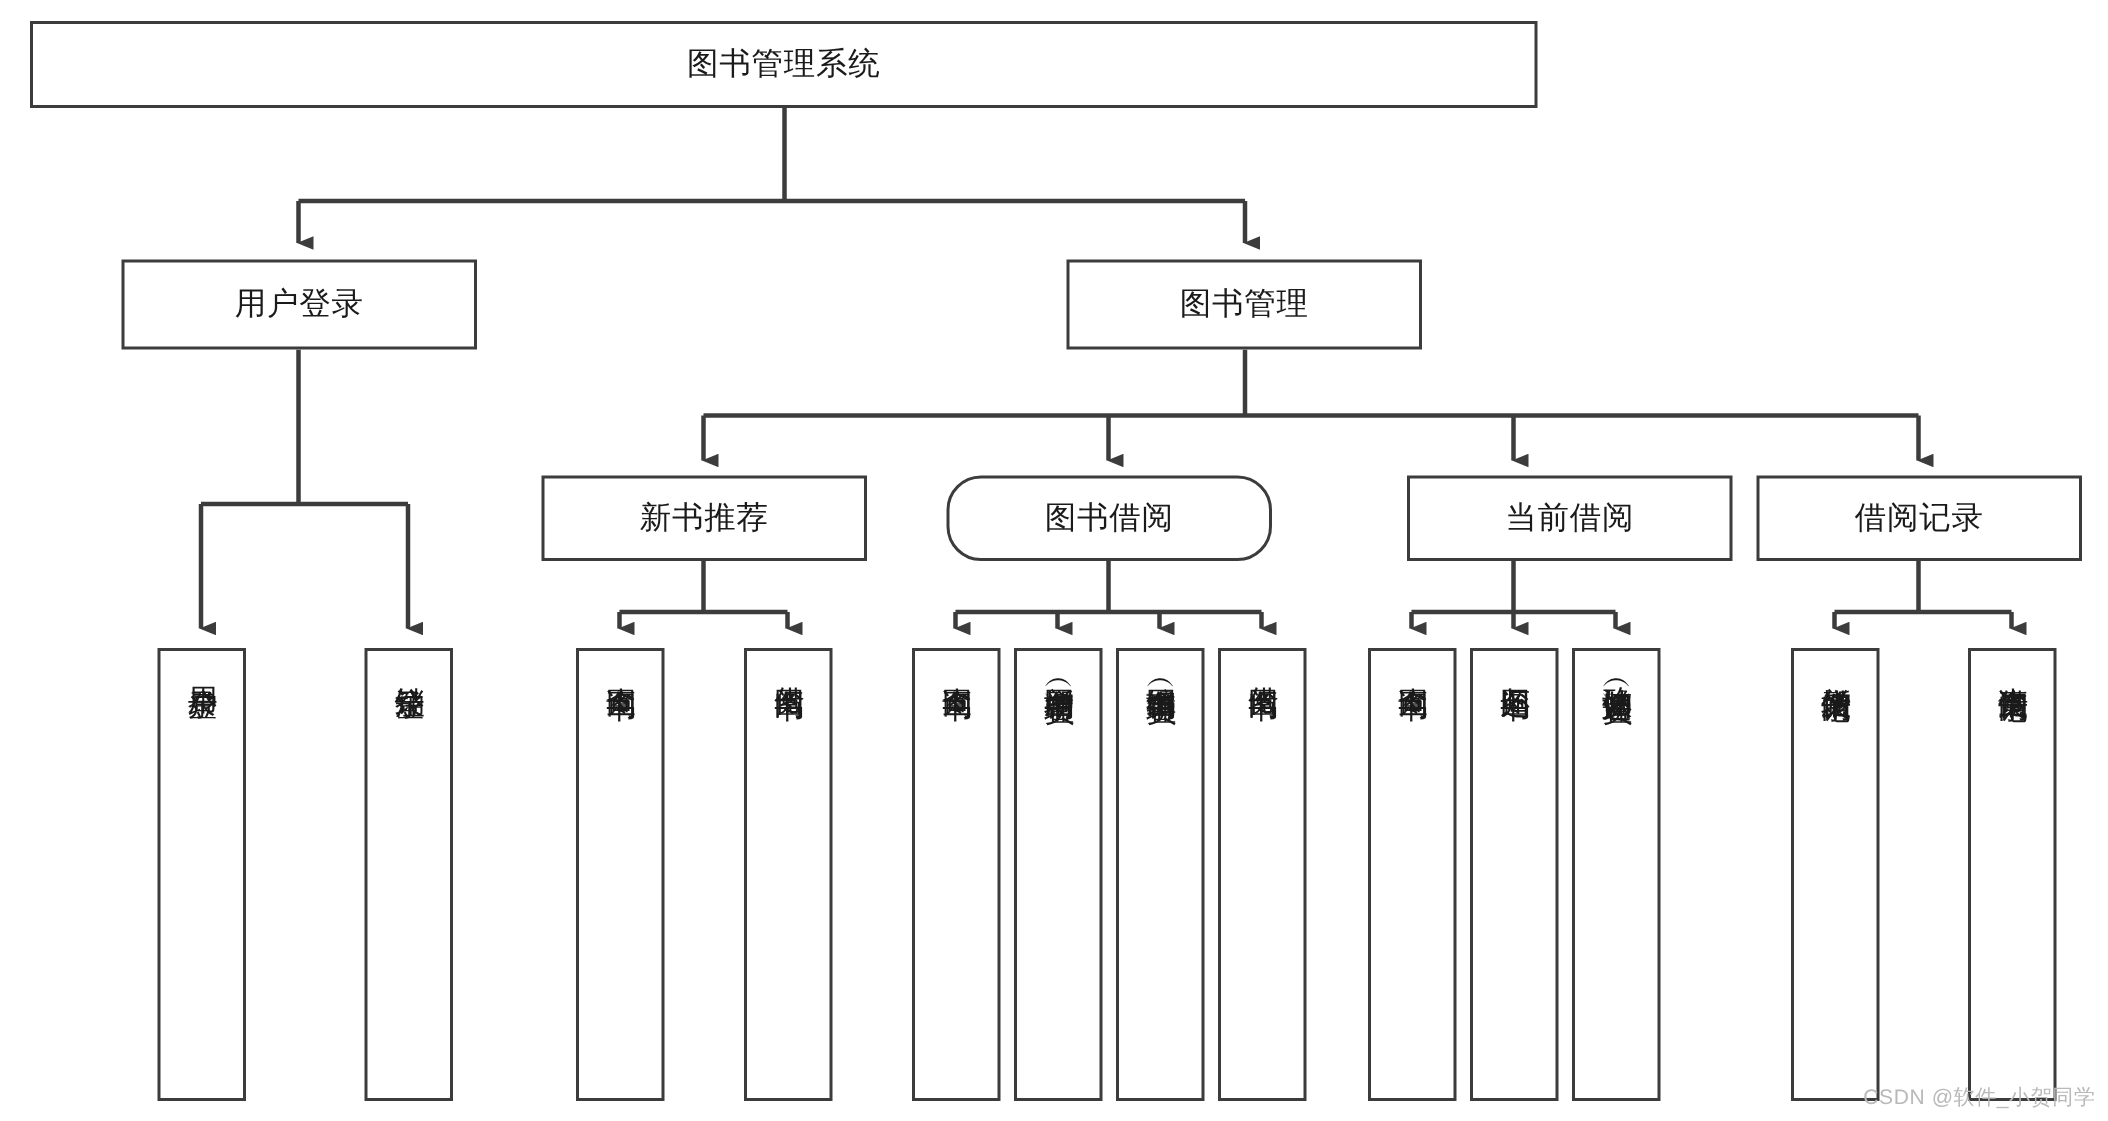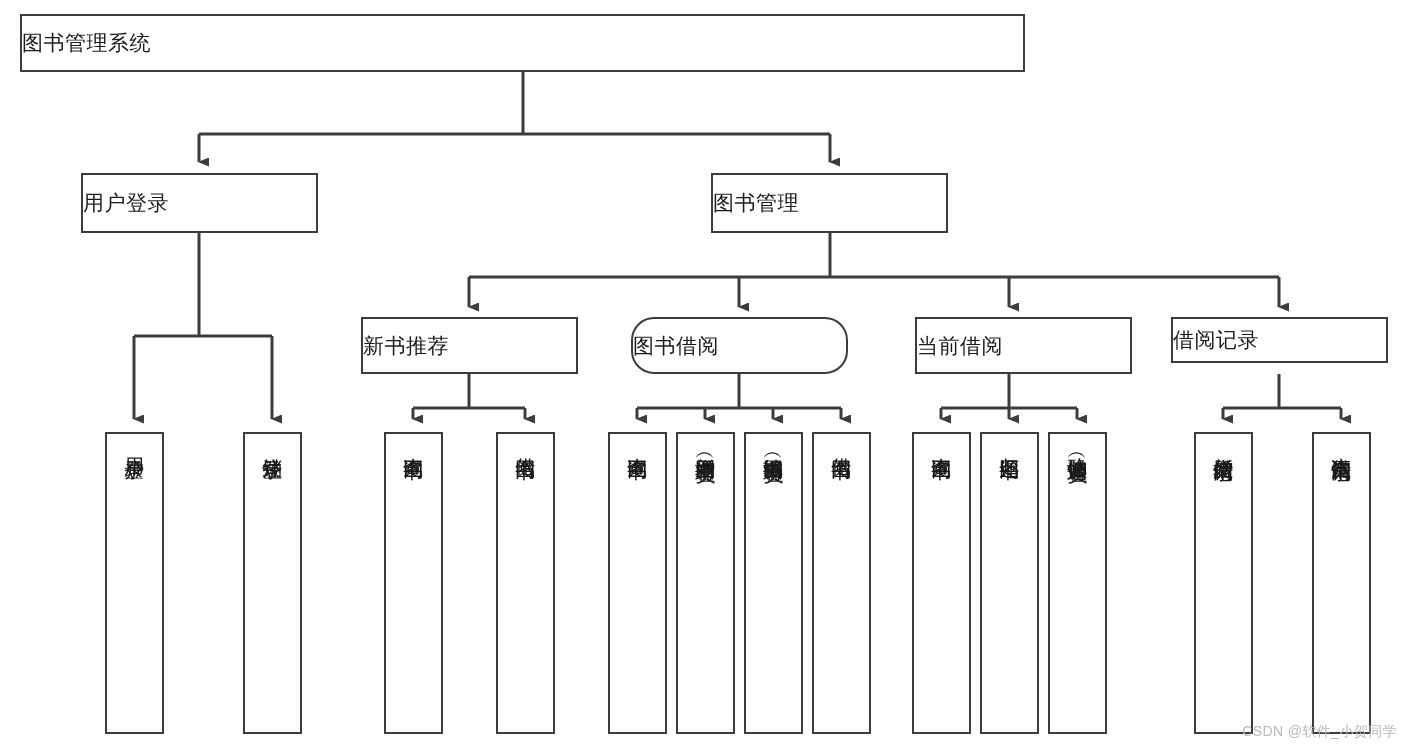--- a/index.html
+++ b/index.html
@@ -26,21 +26,21 @@
     height: 747px;
     pointer-events: none;
   }
   .node {
     position: absolute;
     box-sizing: border-box;
     border: 2px solid #3c3c3c;
     background: #ffffff;
     display: flex;
     align-items: center;
-    justify-content: flex-start;
+    justify-content: center;
     color: #1a1a1a;
   }
   .node .label {
     font-size: 21px;
     letter-spacing: 0.5px;
     line-height: 1.1;
     white-space: nowrap;
   }
   .node.leaf {
     align-items: flex-start;
@@ -131,24 +131,24 @@
   <div class="node" style="left:711px; top:173px; width:237px; height:60px;">
     <span class="label">图书管理</span>
   </div>
 
   <div class="node" style="left:361px; top:317px; width:217px; height:57px;">
     <span class="label">新书推荐</span>
   </div>
   <div class="node" style="left:631px; top:317px; width:217px; height:57px;border-radius:23px;">
     <span class="label">图书借阅</span>
   </div>
-  <div class="node" style="left:915px; top:317px; width:217px; height:57px;">
+  <div class="node" style="left:938px; top:317px; width:217px; height:57px;">
     <span class="label">当前借阅</span>
   </div>
-  <div class="node" style="left:1171px; top:317px; width:217px; height:46px;">
+  <div class="node" style="left:1171px; top:317px; width:217px; height:57px;">
     <span class="label">借阅记录</span>
   </div>
 
   <div class="node leaf" style="left:105px; top:432px; width:59px; height:302px;">
     <span class="label">用户登录</span>
   </div>
   <div class="node leaf" style="left:243px; top:432px; width:59px; height:302px;">
     <span class="label">注销登录</span>
   </div>
 

